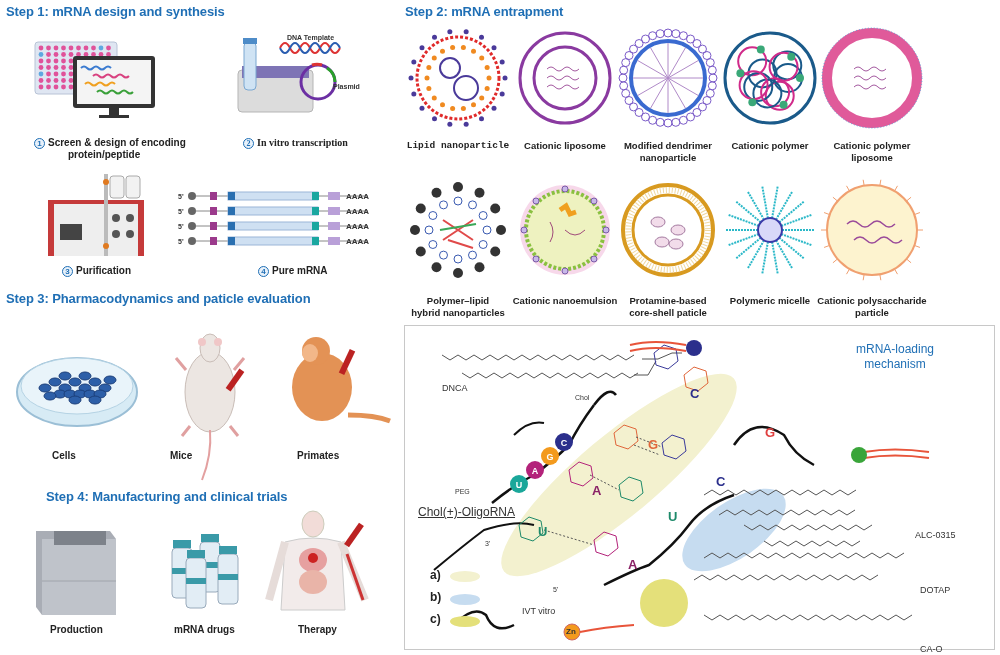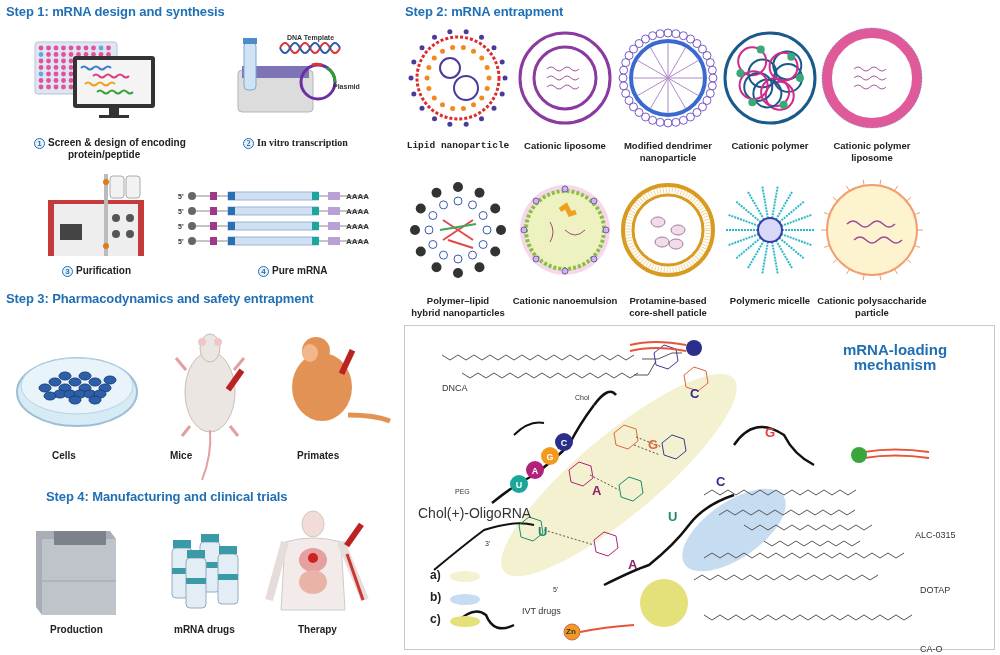--- a/index.html
+++ b/index.html
@@ -4,21 +4,21 @@
 <style>
   * { box-sizing: border-box; margin: 0; padding: 0; }
   html, body { width: 1000px; height: 655px; background: #ffffff; overflow: hidden; }
   body { position: relative; font-family: "Liberation Sans", "DejaVu Sans", sans-serif; color: #222; }
   .step-title { position: absolute; font-weight: bold; font-size: 13px; color: #1f6fb5; white-space: nowrap; letter-spacing: -0.1px; }
   .lbl { position: absolute; font-weight: bold; font-size: 10px; color: #222; text-align: center; line-height: 12px; white-space: nowrap; }
   .lbl .num { display: inline-block; width: 11px; height: 11px; border: 1px solid #1f6fb5; border-radius: 50%; font-size: 8px; line-height: 9px; color: #1f6fb5; text-align: center; margin-right: 3px; vertical-align: 0px; background: #e8f1fa; }
   .plbl { position: absolute; font-weight: bold; font-size: 9.5px; color: #222; text-align: center; line-height: 12px; width: 110px; }
   svg { position: absolute; overflow: visible; }
   .mech-box { position: absolute; left: 404px; top: 325px; width: 591px; height: 325px; border: 1px solid #c8c8c8; background: #fff; }
-  .mech-title { position: absolute; left: 840px; top: 342px; width: 110px; text-align: center; font-weight: bold; font-size: 15px; color: #1f6fb5; line-height: 15px; }
+  .mech-title { position: absolute; left: 840px; top: 342px; width: 110px; text-align: center; font-weight: normal; font-size: 12px; color: #1f6fb5; line-height: 15px; }
   .chem { position: absolute; font-size: 9px; color: #333; white-space: nowrap; }
   .base { position: absolute; font-weight: bold; font-size: 13px; }
   .leg { position: absolute; font-weight: bold; font-size: 12px; color: #222; }
   .leg-sw { position: absolute; width: 30px; height: 11px; border-radius: 50%; }
 </style>
 </head>
 <body>
 
 <div class="step-title" style="left:6px; top:4px;">Step 1:  mRNA design and synthesis</div>
 
@@ -190,21 +190,21 @@
     </g>
   </svg>
 
 <div class="lbl" style="left:62px; top:265px;">
   <span class="num">3</span><span>Purification</span>
 </div>
 <div class="lbl" style="left:258px; top:265px;">
   <span class="num">4</span><span>Pure mRNA</span>
 </div>
 
-<div class="step-title" style="left:6px; top:291px;">Step 3: Pharmacodynamics and safety entrapment</div>
+<div class="step-title" style="left:6px; top:291px;">Step 3: Pharmacodynamics and paticle evaluation</div>
 
 <svg style="left:15px; top:350px;" width="125" height="80">
   <ellipse cx="62" cy="42" rx="60" ry="34" fill="#d7ebf5" stroke="#9bbfd6" stroke-width="2"></ellipse>
   <ellipse cx="62" cy="36" rx="56" ry="28" fill="#e9f4fa" stroke="#b5d3e4"></ellipse>
   <g id="cells-group">
       <ellipse cx="30" cy="38" rx="6" ry="4" fill="#2d5fa8" stroke="#1c3f7a"></ellipse>
       <ellipse cx="40" cy="32" rx="6" ry="4" fill="#2d5fa8" stroke="#1c3f7a"></ellipse>
       <ellipse cx="50" cy="38" rx="6" ry="4" fill="#2d5fa8" stroke="#1c3f7a"></ellipse>
       <ellipse cx="60" cy="32" rx="6" ry="4" fill="#2d5fa8" stroke="#1c3f7a"></ellipse>
       <ellipse cx="70" cy="38" rx="6" ry="4" fill="#2d5fa8" stroke="#1c3f7a"></ellipse>
@@ -606,27 +606,27 @@
   <circle cx="168" cy="307" r="8" fill="#f39a1e" stroke="#c66"></circle>
   <path d="M176 307 Q200 302 230 300" stroke="#e8543a" stroke-width="2" fill="none"></path>
 </svg>
 
 <div class="mech-title">
   <span>mRNA-loading</span><br>
   <span>mechanism</span>
 </div>
 
 <div class="chem" style="left:442px; top:383px;">DNCA</div>
-<div class="chem" style="left:418px; top:505px; font-size:14px;">Chol(+)-OligoRNA</div>
+<div class="chem" style="left:418px; top:505px; font-size:12px;text-decoration:underline;">Chol(+)-OligoRNA</div>
 <div class="chem" style="left:575px; top:394px; font-size:7px;">Chol</div>
 <div class="chem" style="left:455px; top:488px; font-size:7px;">PEG</div>
 <div class="chem" style="left:915px; top:530px;">ALC-0315</div>
 <div class="chem" style="left:920px; top:585px;">DOTAP</div>
 <div class="chem" style="left:920px; top:644px;">CA-O</div>
-<div class="chem" style="left:522px; top:606px;">IVT drugs</div>
+<div class="chem" style="left:522px; top:606px;">IVT vitro</div>
 <div class="chem" style="left:566px; top:627px; font-size:8px; font-weight:bold;">Zn</div>
 <div class="chem" style="left:485px; top:540px; font-size:7px;">3'</div>
 <div class="chem" style="left:553px; top:586px; font-size:7px;">5'</div>
 
 <div class="base" style="left:690px; top:386px; color:#2b2f8c;">C</div>
 <div class="base" style="left:648px; top:437px; color:#e0663a;">G</div>
 <div class="base" style="left:765px; top:425px; color:#e04040;">G</div>
 <div class="base" style="left:716px; top:474px; color:#2b2f8c;">C</div>
 <div class="base" style="left:592px; top:483px; color:#8a2266;">A</div>
 <div class="base" style="left:668px; top:509px; color:#1e8a6a;">U</div>

